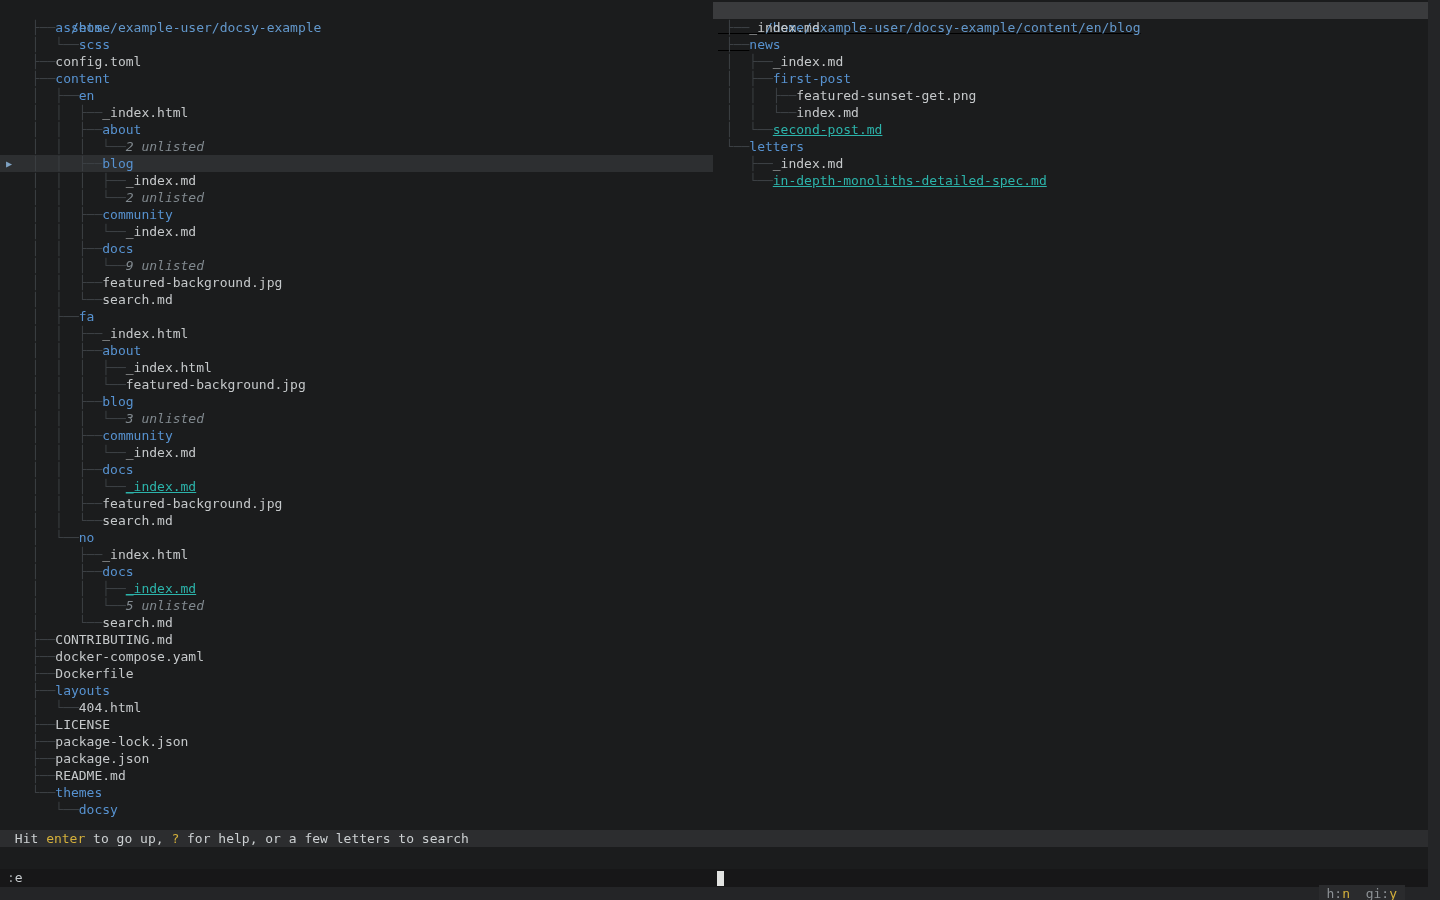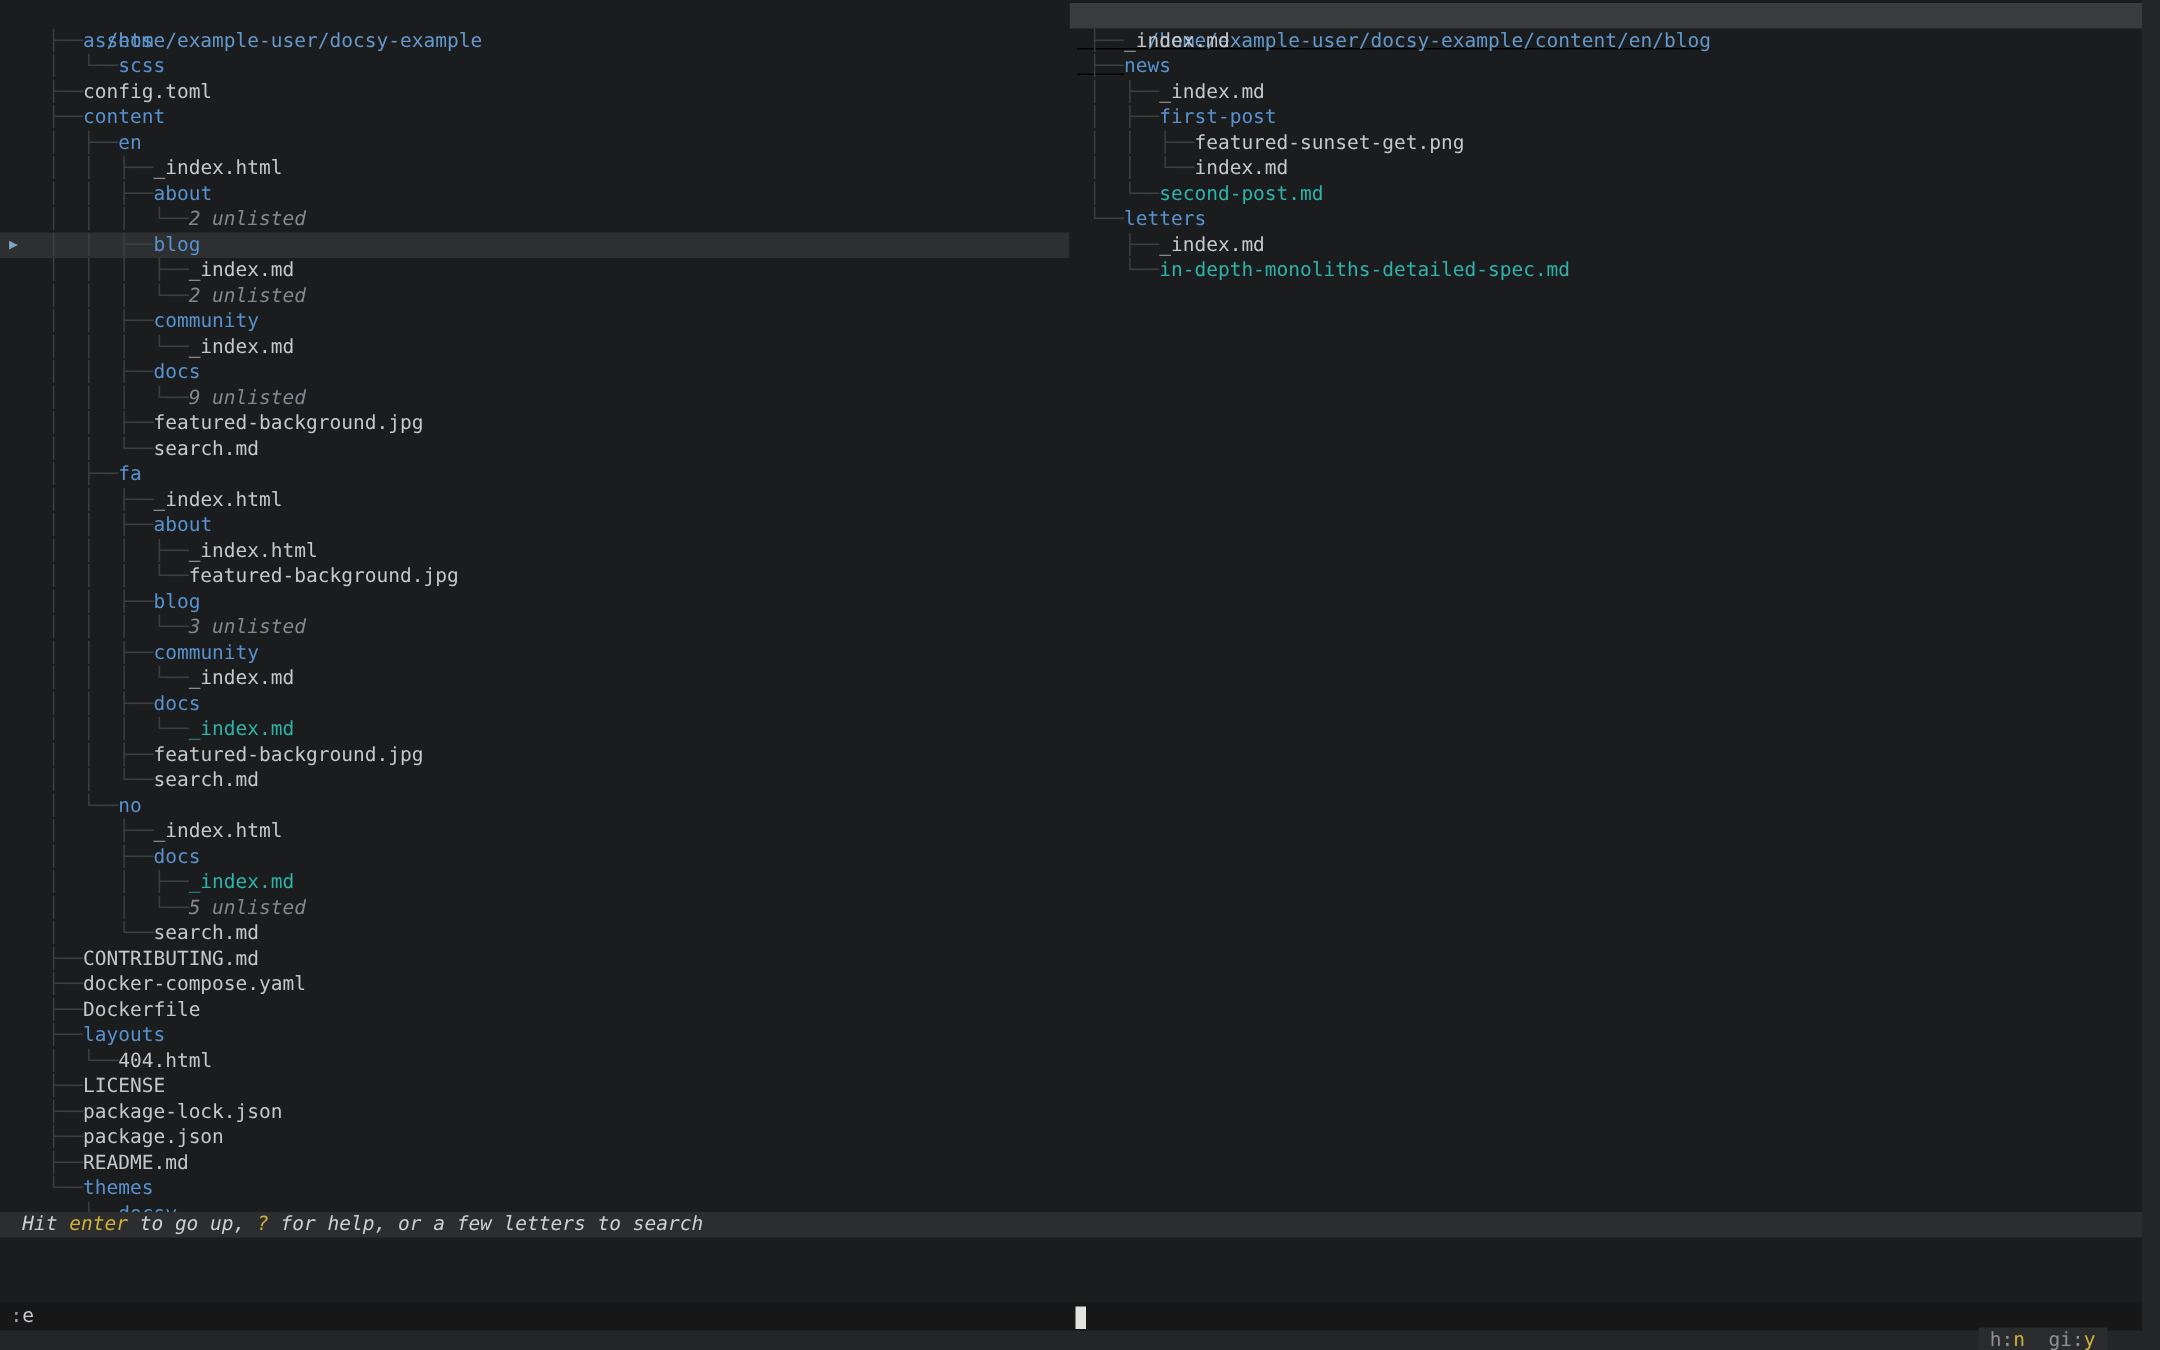--- a/index.html
+++ b/index.html
@@ -20,30 +20,30 @@
     white-space:pre; font-size:13px;
   }
   .panel.left  .row { padding-left:24px; }
   .panel.right .row { padding-left:5px; }
   .row.selected { background:var(--bg_selected,#2d2f31); }
   .row.header  { background:var(--bg_header,#3a3b3d);text-decoration:underline; }
   .rootpath { color:var(--rootpath,#6398cc); }
   .prefix { color:var(--tree,#3b3f43); }
   .name.dir  { color:var(--dir,#5792d0); }
   .name.file { color:var(--file,#c5c8ca); }
-  .name.git  { color:var(--git,#2cb4ab); }
+  .name.git  { color:var(--git,#2cb4ab);text-decoration:underline; }
   .name.unlisted { color:var(--unlisted,#81898f); font-style:italic; }
   .arrow {
     position:absolute; left:6px; top:0; height:17px; line-height:17px;
     font-size:10px; color:var(--arrow,#7fa3c4);
   }
   .status {
-    position:absolute; left:0; top:808px; width:1428px; height:17px;
+    position:absolute; left:0; top:830px; width:1428px; height:17px;
     line-height:17px; background:var(--bg_status,#2c2d2f);
-    color:var(--status_text,#ccd0d2); white-space:pre; padding-left:7px;font-style:italic;
+    color:var(--status_text,#ccd0d2); white-space:pre; padding-left:7px;
   }
   .status .accent { color:var(--accent,#d4b03b); }
   .inputbar {
     position:absolute; left:0; top:869px; width:1428px; height:18px;
     line-height:18px; background:var(--bg_input,#171718); white-space:pre;
   }
   .input-left { position:absolute; left:7px; top:0; }
   .input-left .prompt { color:var(--prompt,#9b9fa2); }
   .input-left .value  { color:var(--input_text,#c9cdd0); }
   .cursor {

